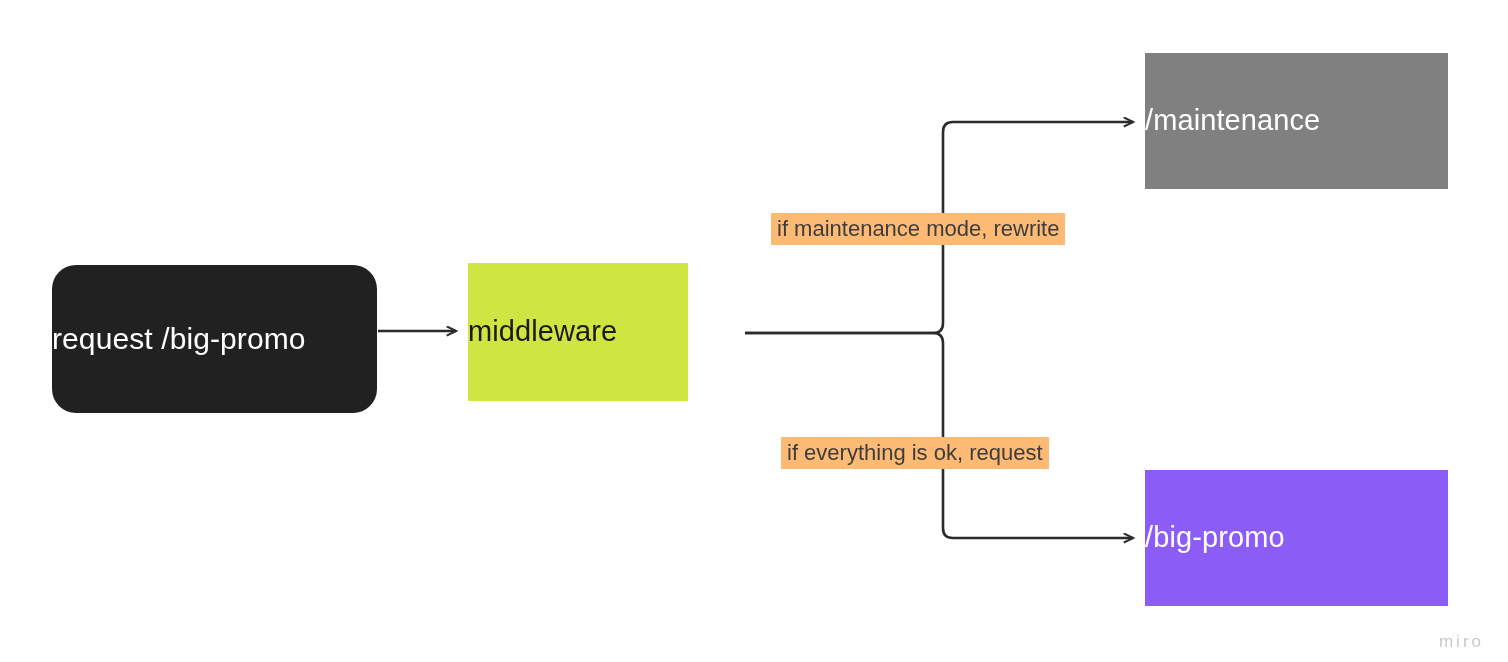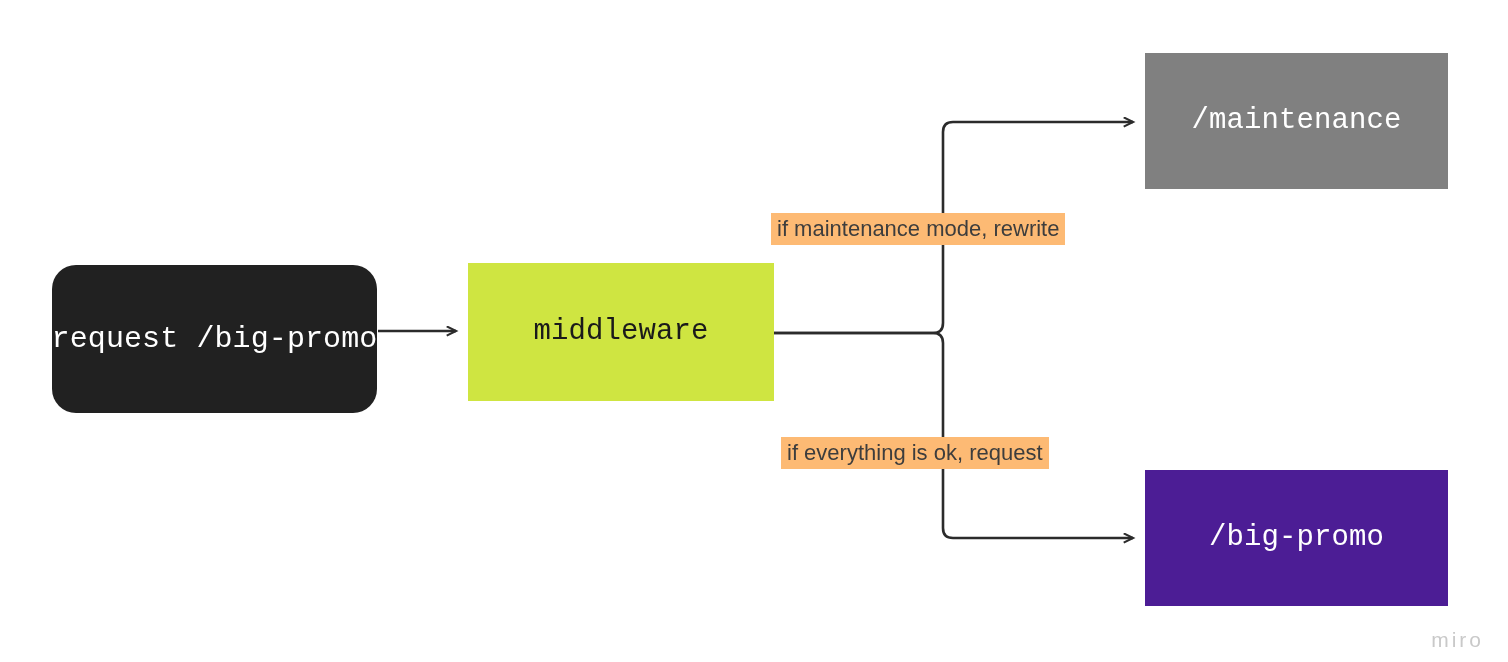--- a/index.html
+++ b/index.html
@@ -25,24 +25,22 @@
     top: 0;
     width: 1508px;
     height: 662px;
     pointer-events: none;
   }
   
   .node {
     position: absolute;
     display: flex;
     align-items: center;
-    justify-content: center;
     box-sizing: border-box;
     text-align: center;
-    font-family: Liberation Mono, monospace;
   }
   .node-label {
     display: block;
     line-height: 1.15;
     white-space: nowrap;
   }
   #node-request {
     left: 52px;
     top: 265px;
     width: 325px;
@@ -51,21 +49,21 @@
     border-radius: 24px;
   }
   #node-request .node-label {
     color: #ffffff;
     font-size: 30px;
     letter-spacing: 0.1px;
   }
   #node-middleware {
     left: 468px;
     top: 263px;
-    width: 306px;
+    width: 220px;
     height: 138px;
     background: #cfe541;
   }
   #node-middleware .node-label {
     color: #1a1a1a;
     font-size: 29px;
     letter-spacing: 0.1px;
   }
   #node-maintenance {
     left: 1145px;
@@ -77,21 +75,21 @@
   #node-maintenance .node-label {
     color: #ffffff;
     font-size: 29px;
     letter-spacing: 0.1px;
   }
   #node-bigpromo {
     left: 1145px;
     top: 470px;
     width: 303px;
     height: 136px;
-    background: #4c1d95;
+    background: #8b5cf6;
   }
   #node-bigpromo .node-label {
     color: #ffffff;
     font-size: 29px;
     letter-spacing: 0.1px;
   }
   
   .edge-label {
     position: absolute;
     background: #fdba74;
@@ -109,21 +107,21 @@
   #edge-label-continue {
     left: 781px;
     top: 437px;
   }
   
   #watermark {
     position: absolute;
     right: 24px;
     bottom: 10px;
     color: #c9c9c9;
-    font-size: 21px;
+    font-size: 17px;
     letter-spacing: 3px;
     user-select: none;
   }
 </style>
 </head>
 <body>
 
 <div id="canvas">
 
   <svg id="connectors" viewBox="0 0 1508 662" width="1508" height="662" xmlns="http://www.w3.org/2000/svg">

